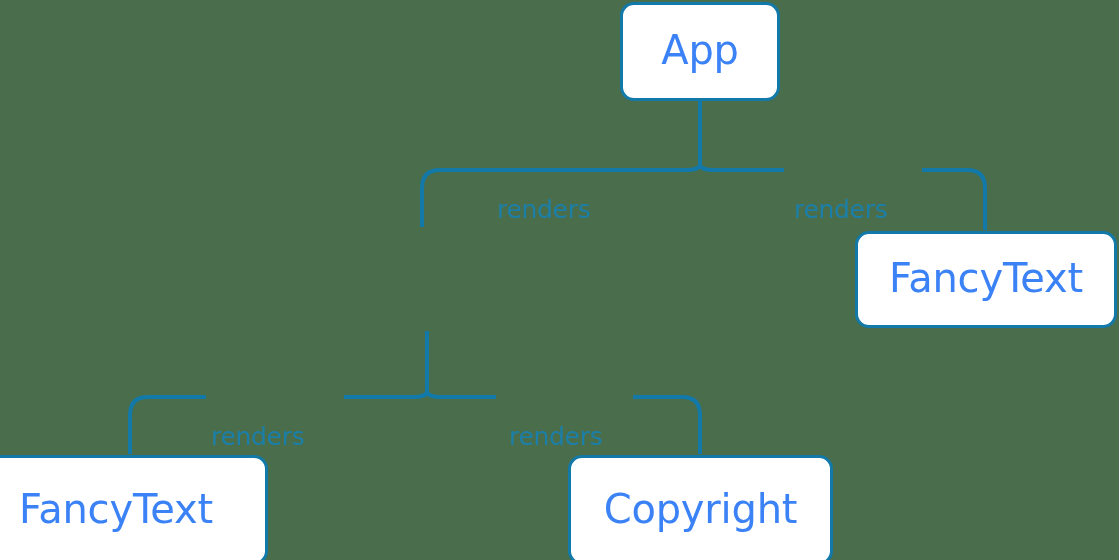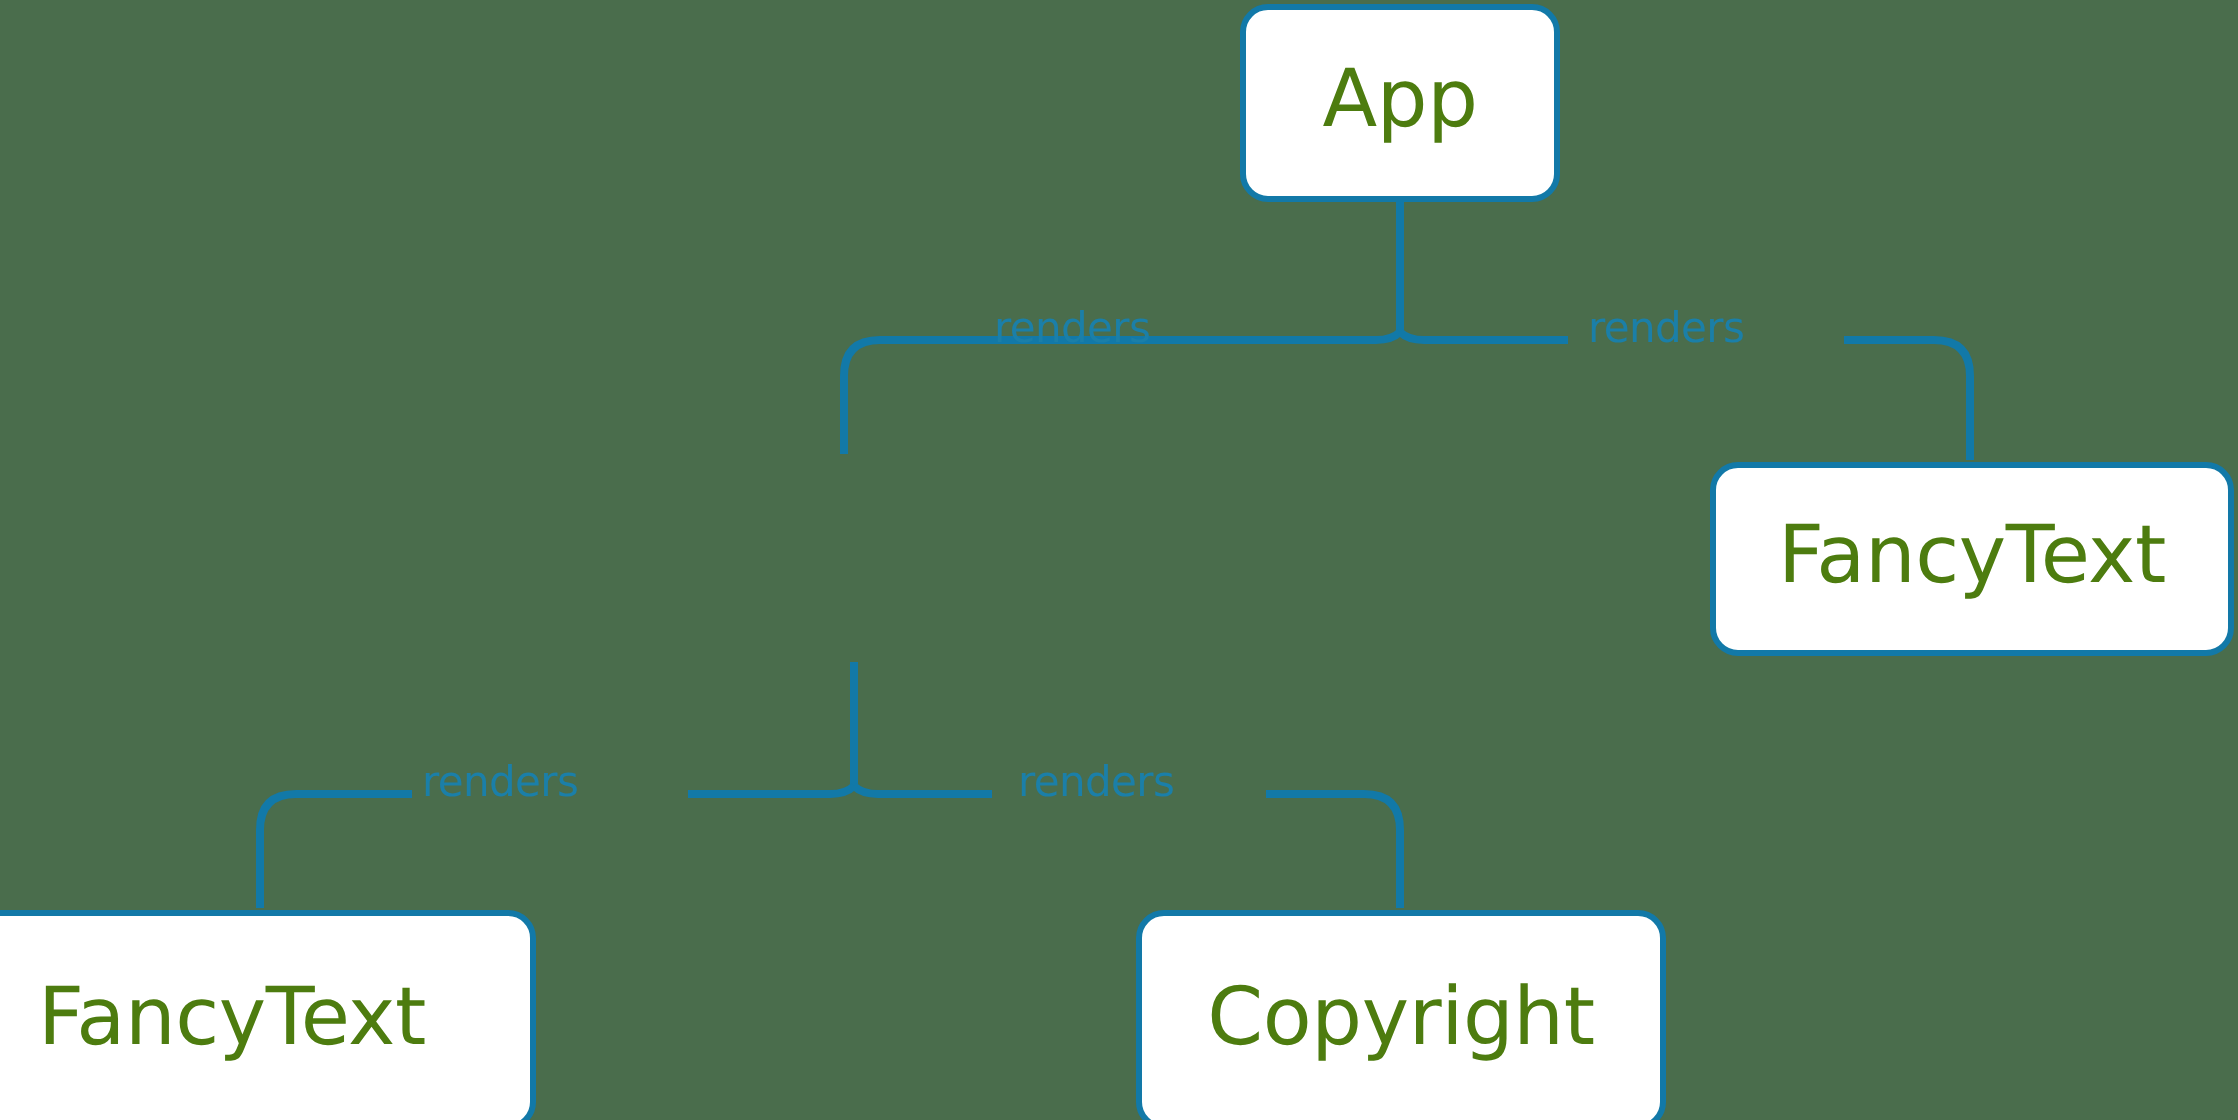--- a/index.html
+++ b/index.html
@@ -27,41 +27,42 @@
   }
   .node-box {
     position: absolute;
     box-sizing: border-box;
     background: #ffffff;
     border: 3px solid #1279a8;
     border-radius: 14px;
     display: flex;
     align-items: center;
     justify-content: center;
-    color: #4d7c0f;
+    color: #3b82f6;
     font-family: "DejaVu Sans", sans-serif;
     font-size: 40px;
     font-weight: 400;
     letter-spacing: -0.2px;
     white-space: nowrap;
   }
   .node-label {
     display: block;
     line-height: 1;
     padding-bottom: 3px;
   }
   .edge-label {
     position: absolute;
     color: #1b7fa8;
     font-family: "DejaVu Sans", sans-serif;
-    font-size: 21px;
+    font-size: 25px;
     font-weight: 500;
     line-height: 1;
     white-space: nowrap;
     letter-spacing: -0.3px;
+    margin-top: 43px;
   }
   
   #node-app        { left: 620px;  top: 2px;   width: 160px; height: 99px; }
   #node-inspgen    { left: 196px;  top: 228px; width: 462px; height: 102px; }
   #node-fancy-right{ left: 855px;  top: 231px; width: 262px; height: 97px; }
   #node-fancy-left { left: -36px;  top: 455px; width: 304px; height: 110px; }
   #node-copyright  { left: 568px;  top: 455px; width: 265px; height: 110px; }
 
   
   #edge-label-app-inspgen   { left: 497px; top: 154px; }

